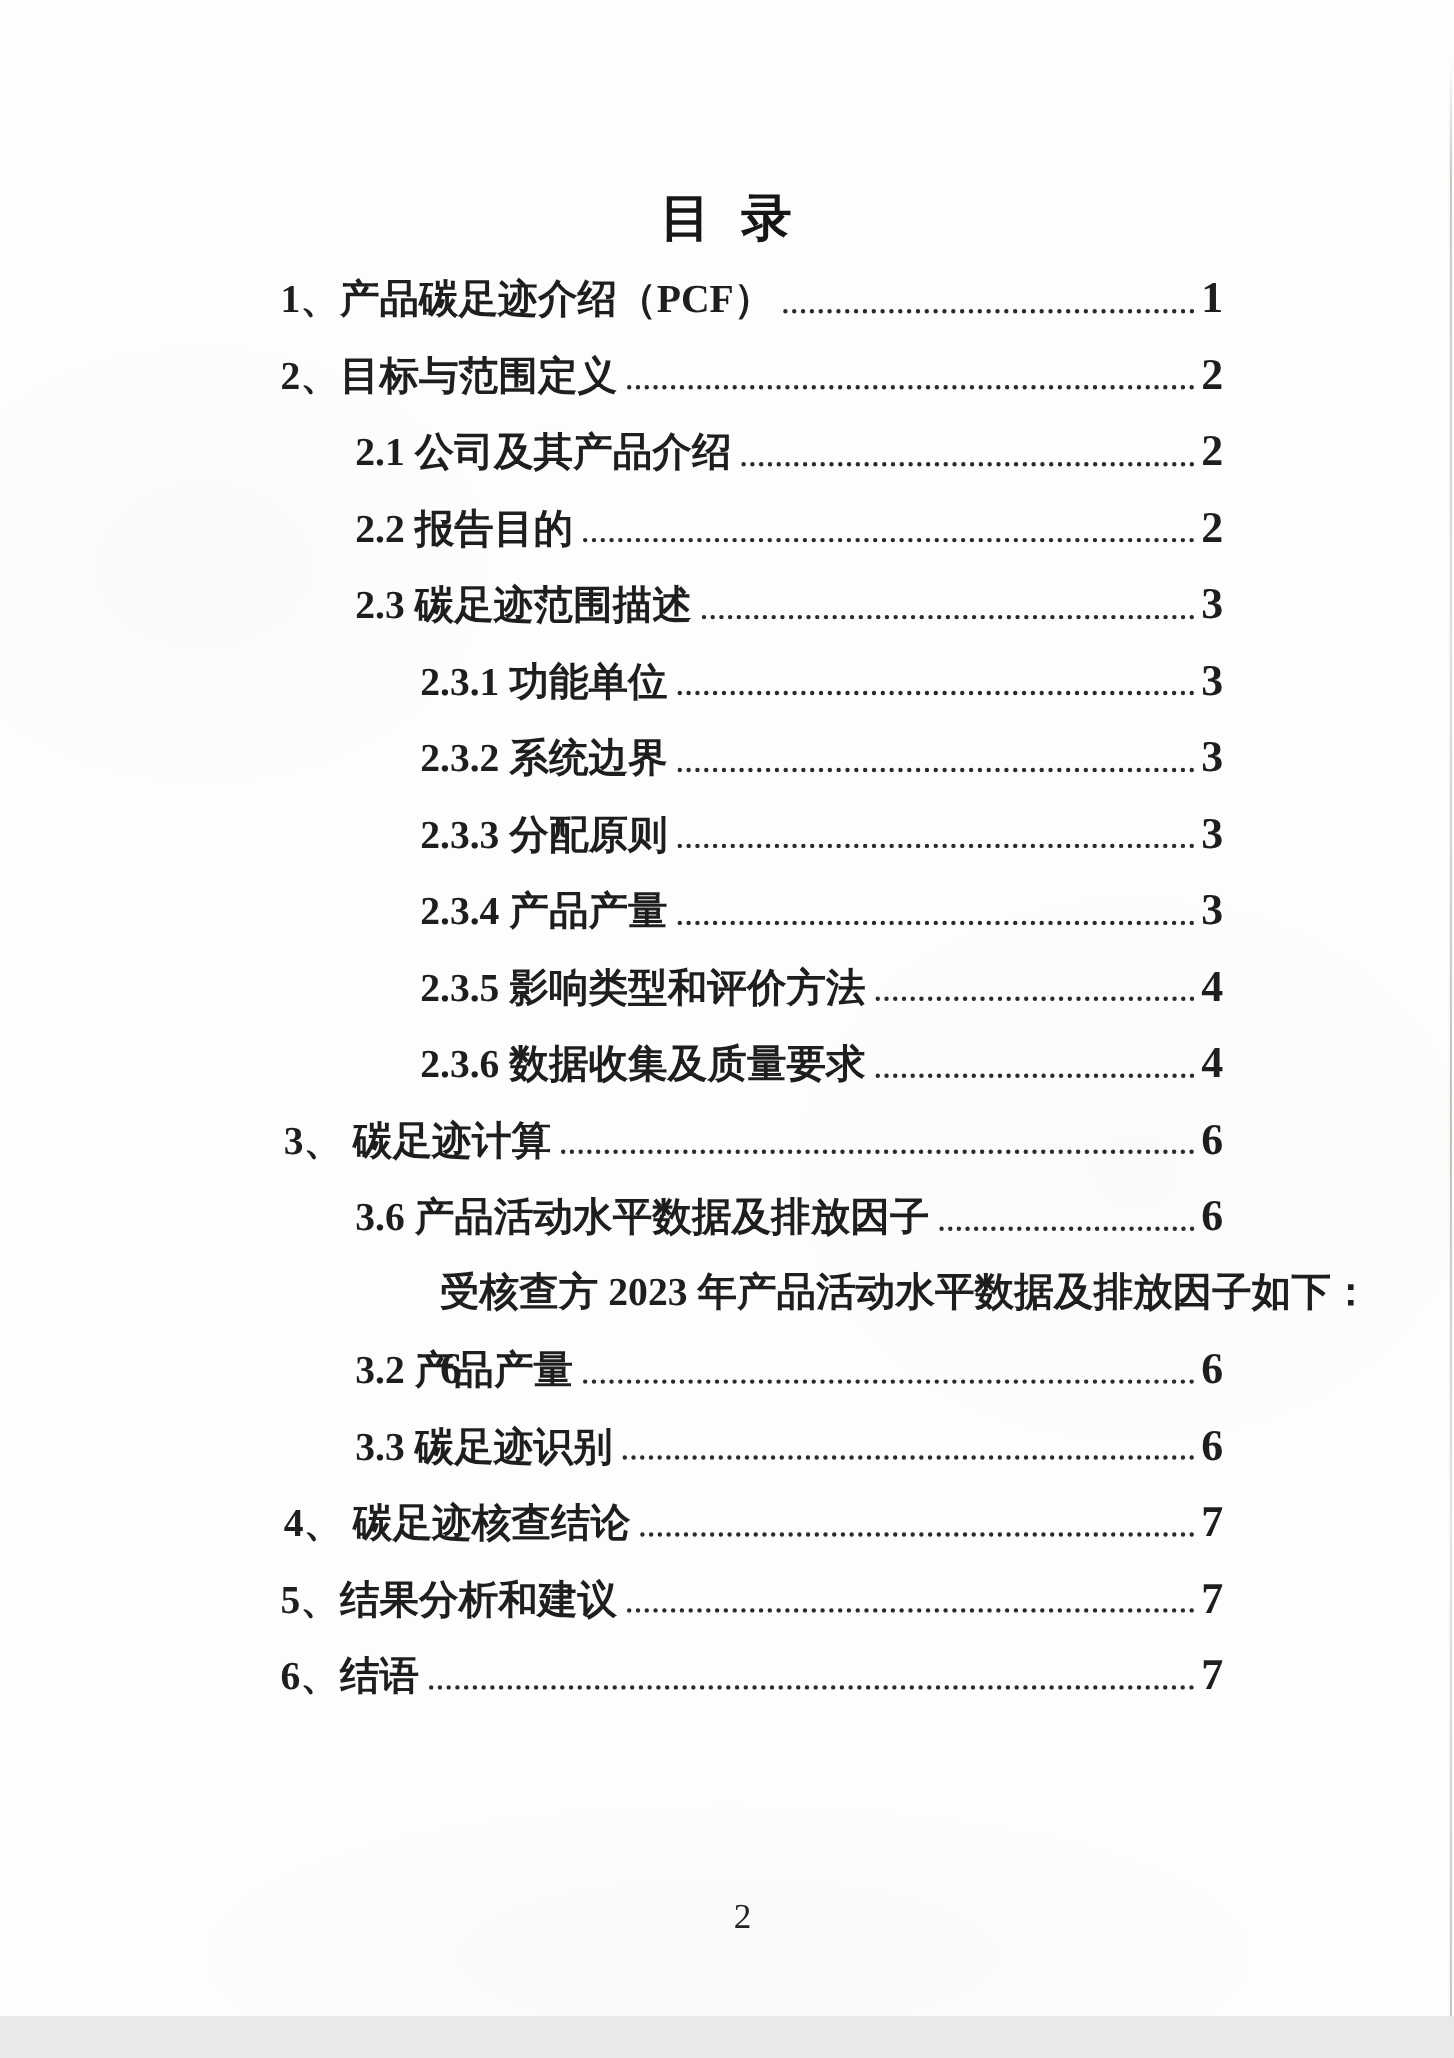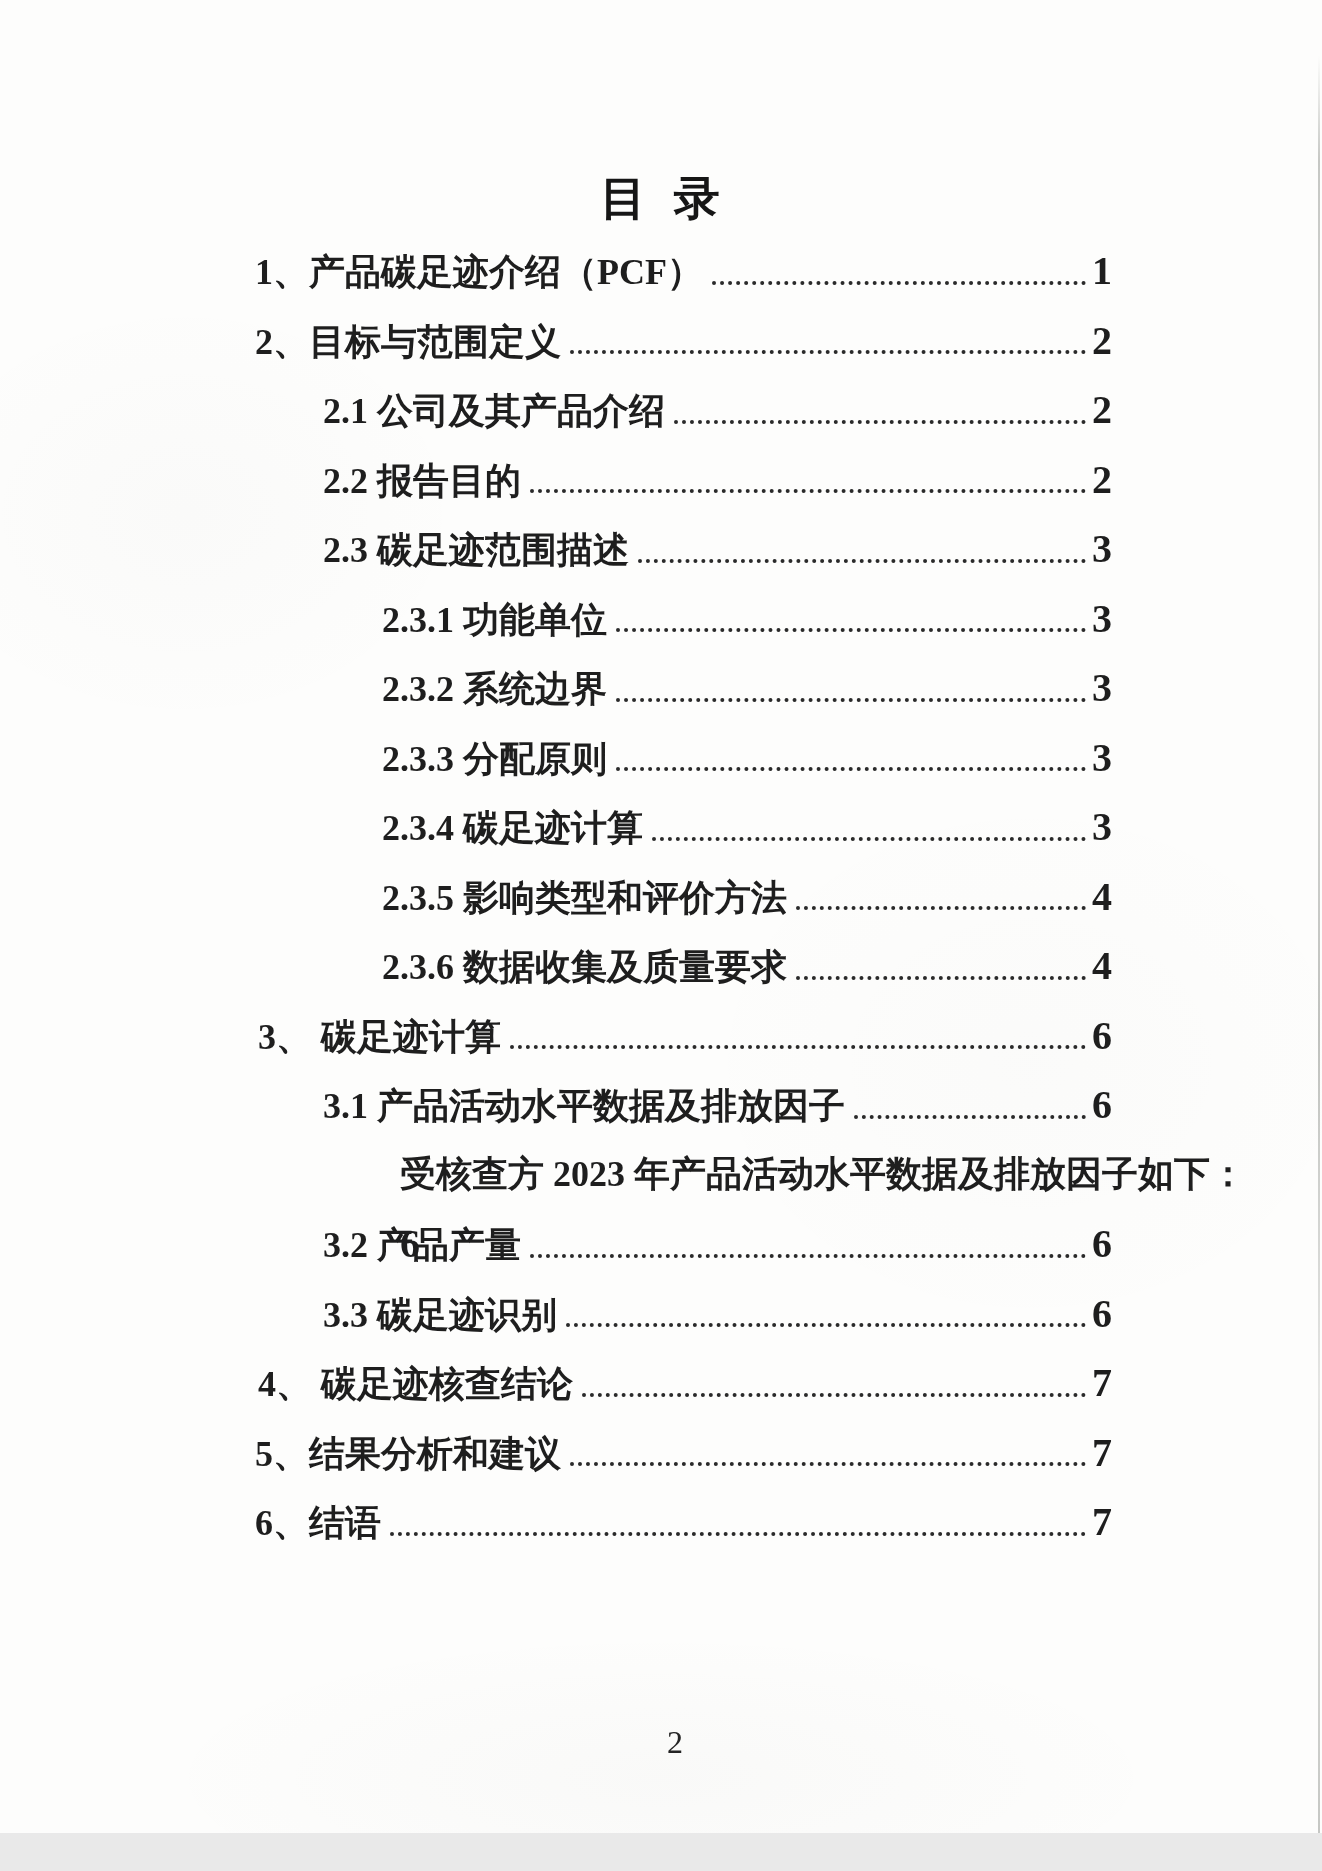--- a/index.html
+++ b/index.html
@@ -143,21 +143,21 @@
       <span class="pg">3</span>
     </div>
 
     <div class="row lvl3">
       <span class="lbl">2.3.3 分配原则</span>
       <span class="dots"></span>
       <span class="pg">3</span>
     </div>
 
     <div class="row lvl3">
-      <span class="lbl">2.3.4 碳足迹计算</span>
+      <span class="lbl">2.3.4 产品产量</span>
       <span class="dots"></span>
       <span class="pg">3</span>
     </div>
 
     <div class="row lvl3">
       <span class="lbl">2.3.5 影响类型和评价方法</span>
       <span class="dots"></span>
       <span class="pg">4</span>
     </div>
 
@@ -167,21 +167,21 @@
       <span class="pg">4</span>
     </div>
 
     <div class="row lvl1b">
       <span class="lbl">3、 碳足迹计算</span>
       <span class="dots"></span>
       <span class="pg">6</span>
     </div>
 
     <div class="row lvl2">
-      <span class="lbl">3.1 产品活动水平数据及排放因子</span>
+      <span class="lbl">3.6 产品活动水平数据及排放因子</span>
       <span class="dots"></span>
       <span class="pg">6</span>
     </div>
 
     <div class="row note">
       <span class="lbl">受核查方 2023 年产品活动水平数据及排放因子如下：</span>
       <span class="pg">6</span>
     </div>
 
     <div class="row lvl2">

